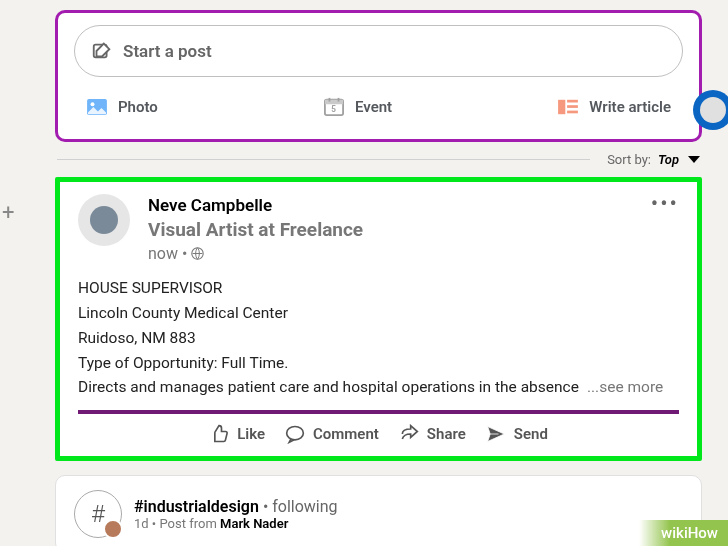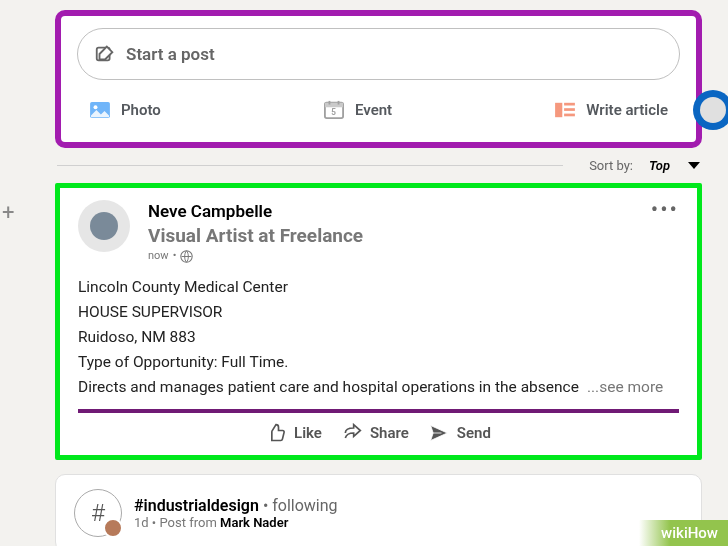--- a/index.html
+++ b/index.html
@@ -1,37 +1,37 @@
 <!DOCTYPE html>
 <html><head>
 <meta charset="utf-8">
 <style>
   * { margin: 0; padding: 0; box-sizing: border-box; font-family: -apple-system, BlinkMacSystemFont, "Segoe UI", Roboto, Helvetica, Arial, sans-serif; }
   body { background: #f3f2ef; width: 728px; height: 546px; overflow: hidden; position: relative; }
   .feed-container { padding: 0 26px 0 55px; }
-  .card { background: #fff; border-radius: 10px; border: 6px solid #a21caf; }
+  .card { background: #fff; border-radius: 10px; border: 3px solid #a21caf; }
   .start-post-card { padding: 12px 16px 8px; margin-top: 10px; }
   .start-post-btn { display: flex; align-items: center; gap: 10px; border: 1px solid #c0c0c0; border-radius: 30px; padding: 14px 16px; cursor: pointer; color: #666; font-size: 17px; font-weight: 600; }
   .start-post-btn svg { width: 22px; height: 22px; color: #666; }
   .post-actions-row { display: flex; justify-content: space-between; padding: 10px 4px 4px; align-items: flex-end; }
   .post-action { display: flex; align-items: center; gap: 10px; padding: 10px 8px; cursor: pointer; color: #55595e; font-size: 15px; font-weight: 600; }
   .post-action .ic { width: 22px; height: 20px; display: flex; align-items: center; justify-content: center; }
-  .sort-row { display: flex; align-items: center; justify-content: flex-end; font-size: 13px; color: #666; padding: 10px 2px; gap: 16px; }
+  .sort-row { display: flex; align-items: center; justify-content: flex-end; font-size: 13px; color: #666; padding: 10px 2px; gap: 7px; }
   .sort-row .line { flex: 1; height: 1px; background: #d0d0d0; margin-right: 10px; }
   .sort-row b { color: #000; font-weight: 600; font-style: italic; }
   .sort-row .tri { width: 0; height: 0; border-left: 6px solid transparent; border-right: 6px solid transparent; border-top: 7px solid #000; margin-left: 2px; }
   .highlighted-post { border: 5px solid #00e81c; border-radius: 2px; background: #fff; }
   .post-inner { padding: 12px 18px; }
   .post-header { display: flex; align-items: flex-start; gap: 18px; }
   .avatar { width: 52px; height: 52px; border-radius: 50%; background: #e6e6e6; display: flex; align-items: center; justify-content: center; flex-shrink: 0; }
   .avatar-inner { width: 28px; height: 28px; border-radius: 50%; background: #7a8a99; }
   .post-meta { flex: 1; line-height: 1.35; }
   .author-name { font-size: 17px; font-weight: 600; color: #000; }
   .author-title { font-size: 19px; color: #777; font-weight: bold; }
-  .post-time { font-size: 11px; color: #777; display: flex; align-items: center; gap: 4px; }
+  .post-time { font-size: 16px; color: #777; display: flex; align-items: center; gap: 4px; }
   .more-dots { font-size: 22px; color: #666; letter-spacing: 2px; cursor: pointer; line-height: 0.5; padding-top: 4px; }
   .post-body { margin-top: 12px; font-size: 15.5px; color: #222; line-height: 1.6; }
   .see-more { color: #777; margin-left: 8px; cursor: pointer; white-space: nowrap; }
   .social-row { display: flex; gap: 20px; padding: 10px 0 0; margin-top: 10px; border-top: 4px solid #701a75; justify-content: center; }
   .social-btn { display: flex; align-items: center; gap: 8px; color: #555; font-size: 15px; font-weight: 600; cursor: pointer; }
   .social-btn svg { width: 20px; height: 20px; }
   .second-post { background: #fff; border-radius: 10px; border: 1px solid #e0e0e0; margin-top: 14px; padding: 14px 18px; }
   .hashtag-header { display: flex; align-items: center; gap: 12px; }
   .hash-avatar { width: 48px; height: 48px; border-radius: 50%; border: 1.5px solid #aaa; display: flex; align-items: center; justify-content: center; position: relative; background: #fff; }
   .hash-avatar-text { font-size: 24px; color: #555; font-weight: 300; }
@@ -120,35 +120,42 @@
             <span>•</span>
             <svg width="13" height="13" viewBox="0 0 16 16">
                 <circle cx="8" cy="8" r="7" fill="none" stroke="#777" stroke-width="1.3"></circle>
                 <path d="M2 8h12M8 1c3 3 3 11 0 14M8 1c-3 3-3 11 0 14" fill="none" stroke="#777" stroke-width="1.2"></path>
               </svg>
           </div>
         </div>
         <div class="more-dots">•••</div>
       </div>
       <div class="post-body">
+        <div>HOUSE SUPERVISOR</div>
         <div>Lincoln County Medical Center</div>
-        <div>HOUSE SUPERVISOR</div>
         <div>Ruidoso, NM 883</div>
         <div>Type of Opportunity: Full Time.</div>
         <div class="truncate-row">
           <span class="truncate-text">Directs and manages patient care and hospital operations in the absence</span>
           <span class="see-more">...see more</span>
         </div>
       </div>
       <div class="social-row">
         <div class="social-btn">
           <svg viewBox="0 0 24 24" fill="none" stroke="#555" stroke-width="2">
               <path d="M7 22V10M7 10l5-8c1.5 0 3 1 3 3v4h5c1 0 2 1 1.7 2.3l-2 8c-.2 1-1 1.7-2 1.7H7"></path>
             </svg>
           <span>Like</span>
+        </div>
+        <div class="social-btn">
+          <svg viewBox="0 0 24 24" fill="none" stroke="#555" stroke-width="2">
+              <ellipse cx="12" cy="11" rx="10" ry="8"></ellipse>
+              <path d="M7 18l-2 4 6-3"></path>
+            </svg>
+          <span>Comment</span>
         </div>
         <div class="social-btn">
           <svg viewBox="0 0 24 24" fill="none" stroke="#555" stroke-width="2">
               <path d="M4 12c0-4 4-6 10-6V2l8 7-8 7v-4c-6 0-9 2-10 6"></path>
             </svg>
           <span>Share</span>
         </div>
         <div class="social-btn">
           <svg viewBox="0 0 24 24" fill="#555">
               <path d="M2 3l20 9-20 9 3-9-3-9z M5 12h10" stroke="#fff" stroke-width="1"></path>

